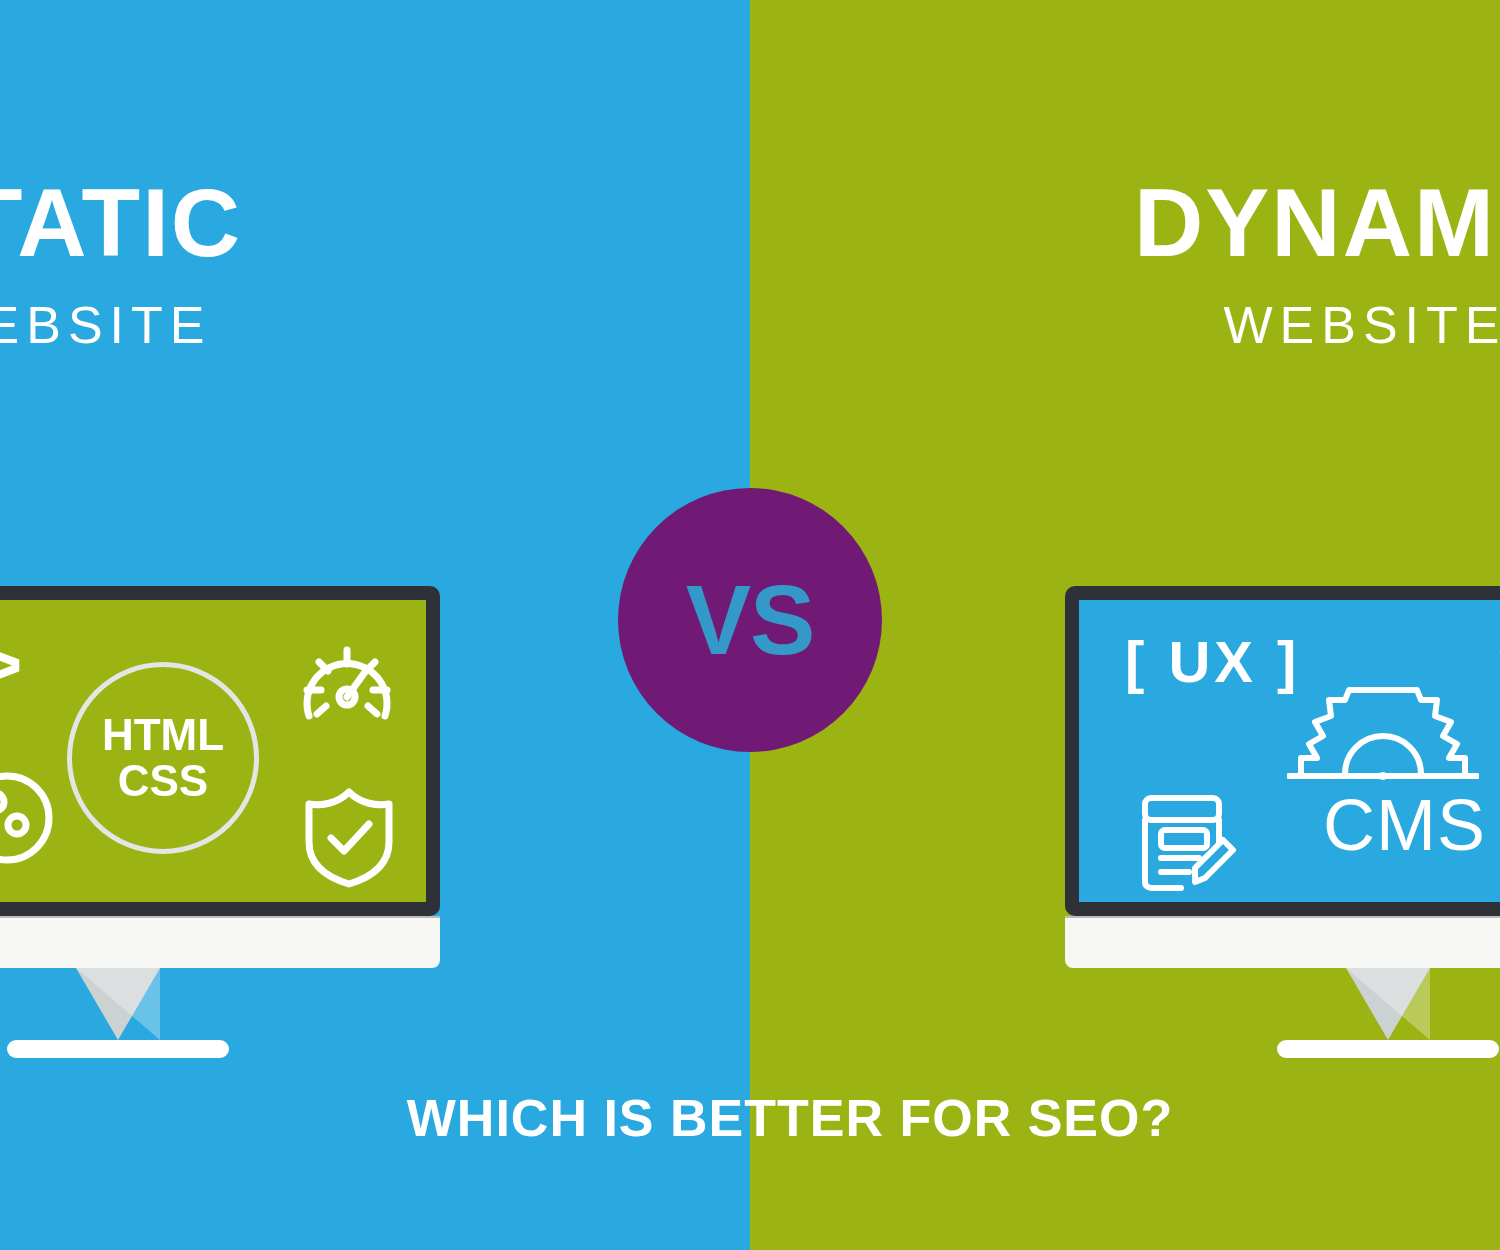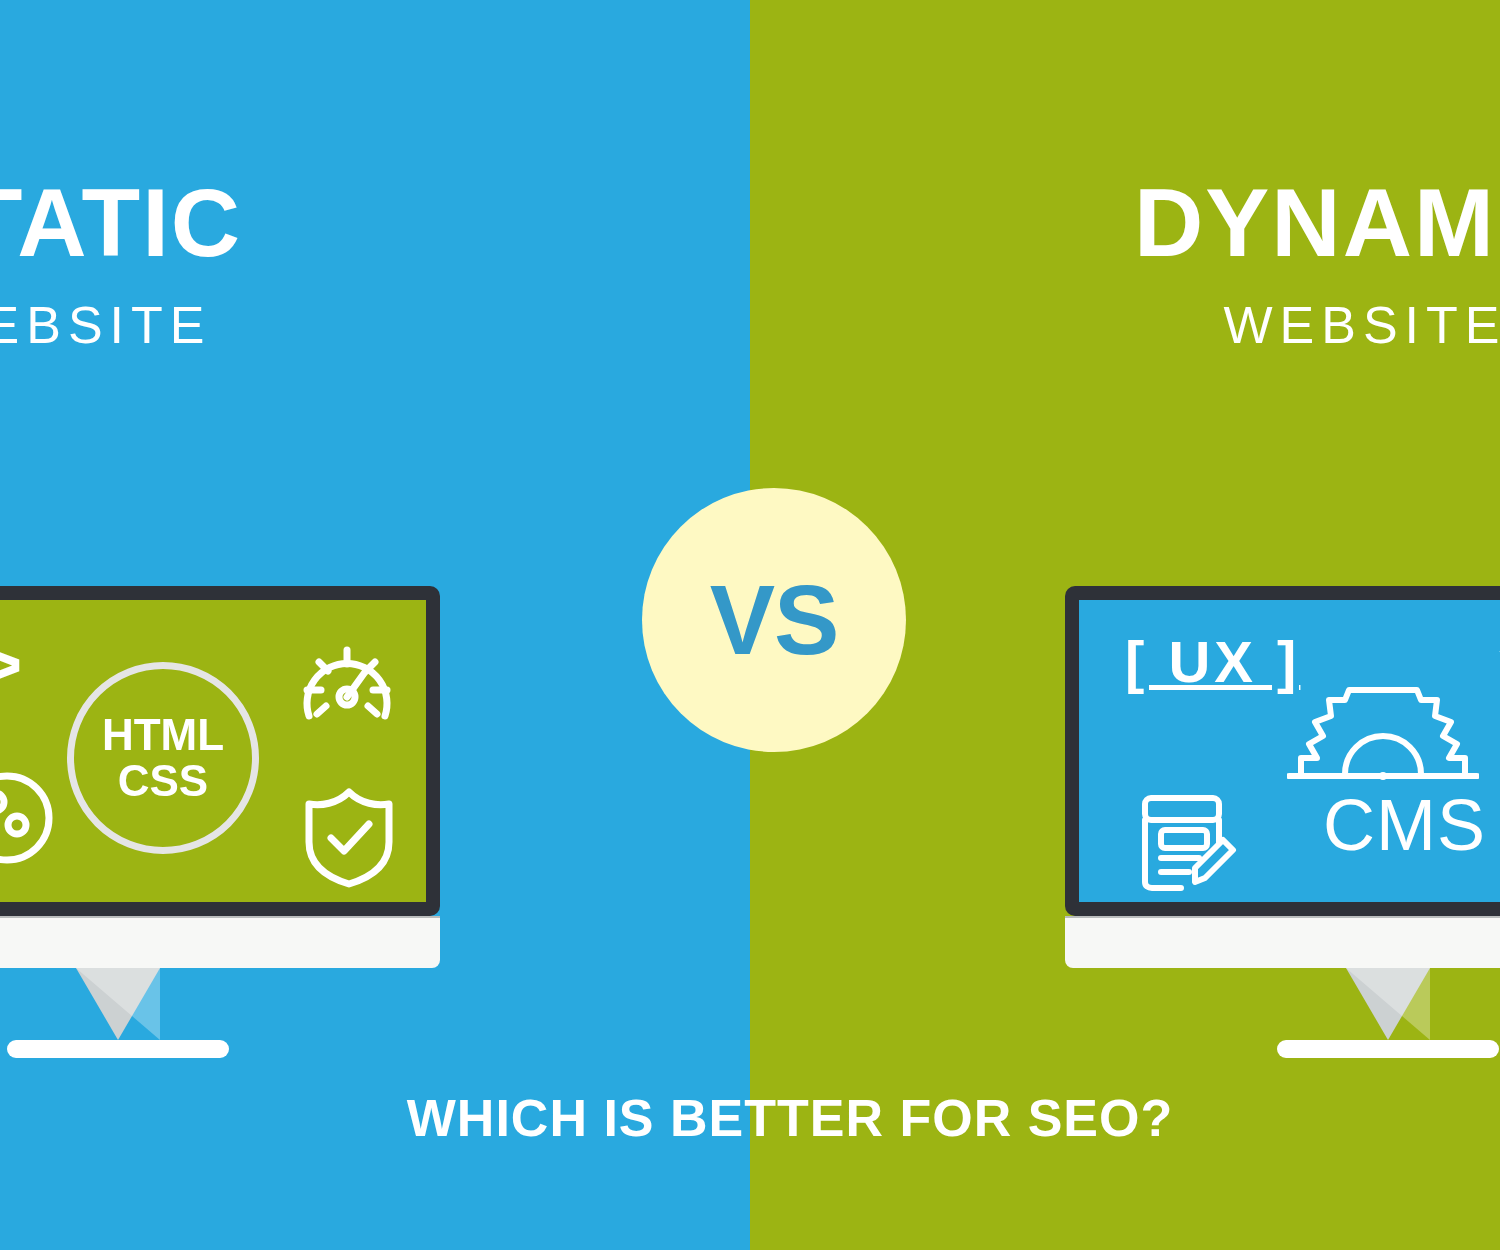--- a/index.html
+++ b/index.html
@@ -46,26 +46,26 @@
     font-weight: 300;
     letter-spacing: 7px;
     line-height: 1.0;
     margin-top: 28px;
     white-space: nowrap;
   }
 
   
   .vs-badge {
     position: absolute;
-    left: 642px;
+    left: 618px;
     top: 488px;
     width: 264px;
     height: 264px;
     border-radius: 50%;
-    background: #fef9c3;
+    background: #701a75;
     display: flex;
     align-items: center;
     justify-content: center;
     z-index: 5;
     text-align: right;
   }
   .vs-text {
     color: #3498c8;
     font-size: 98px;
     font-weight: bold;
@@ -134,21 +134,21 @@
   
   .icon-abs { position: absolute; }
   .ic-white { stroke: #ffffff; fill: none; stroke-width: 7; stroke-linecap: round; stroke-linejoin: round; }
   .ic-white-thin { stroke: #ffffff; fill: none; stroke-width: 6; stroke-linecap: round; stroke-linejoin: round; }
 
   .badge-circle-text {
     position: absolute;
     width: 192px;
     height: 192px;
     border-radius: 50%;
-    border: 7px solid #e5e5e5;
+    border: 5px solid #e5e5e5;
     box-sizing: border-box;
     display: flex;
     flex-direction: column;
     align-items: center;
     justify-content: center;
     color: #ffffff;
     font-weight: bold;
     line-height: 1.04;
   }
   .badge-circle-text span { font-size: 44px; letter-spacing: 0px; }
@@ -244,21 +244,21 @@
     <div class="stand-neck">
       <div class="stand-shine"></div>
     </div>
     <div class="stand-base"></div>
   </div>
 
   <div class="monitor monitor-right">
     <div class="bezel">
       <div class="screen screen-blue">
 
-        <div class="screen-word word-ux icon-abs" style="left:46px; top:28px;text-decoration:underline;">[ UX ]</div>
+        <div class="screen-word word-ux icon-abs" style="left:46px; top:28px;">[ UX ]</div>
 
         <div class="screen-word word-yoast icon-abs" style="left:420px; top:22px;">yoast</div>
 
         <svg class="icon-abs" style="left:208px; top:86px;" width="192" height="98" viewBox="0 0 192 98">
           <path class="ic-white-thin" d="M14 88 L14 72 L30 72 L22 58 L36 50 L28 36 L44 30 L42 14 L58 14 L62 4 L130 4 L134 14 L150 14 L148 30 L164 36 L156 50 L170 58 L162 72 L178 72 L178 88"></path>
           <path class="ic-white-thin" d="M58 88 A38 38 0 0 1 134 88"></path>
           <line class="ic-white-thin" x1="2" y1="90" x2="190" y2="90"></line>
           <circle cx="96" cy="90" r="4" fill="#ffffff"></circle>
         </svg>
 

